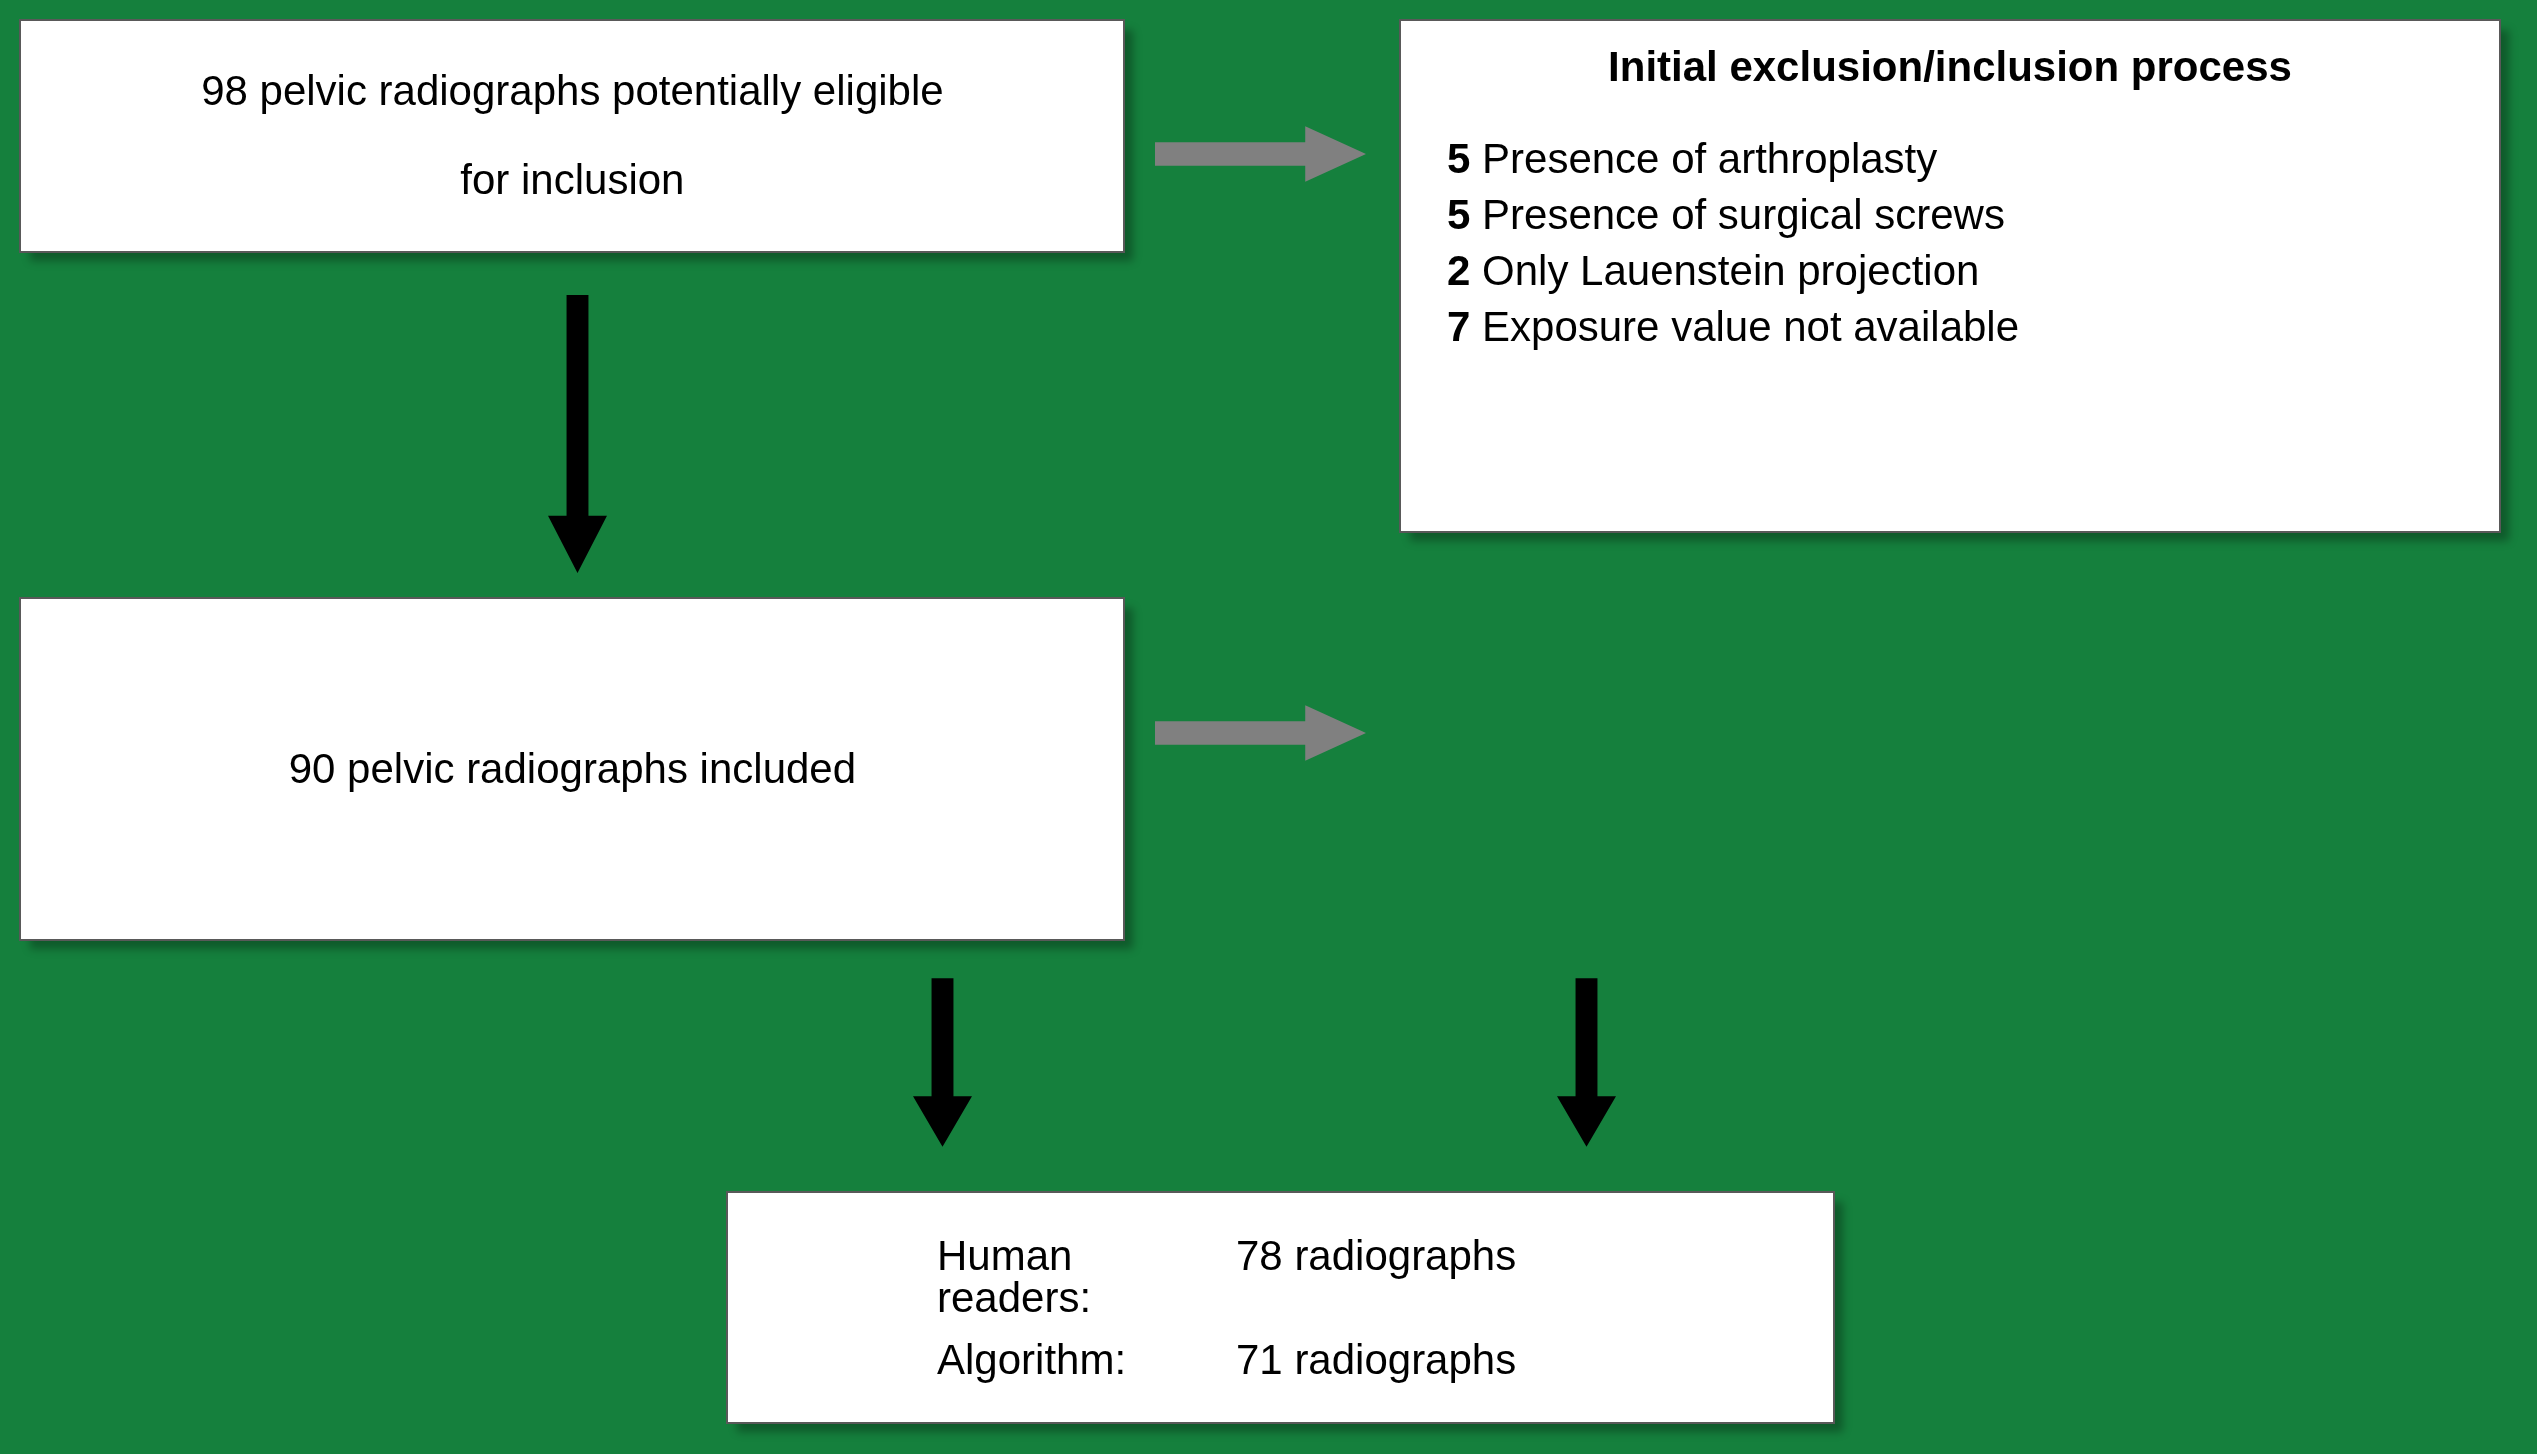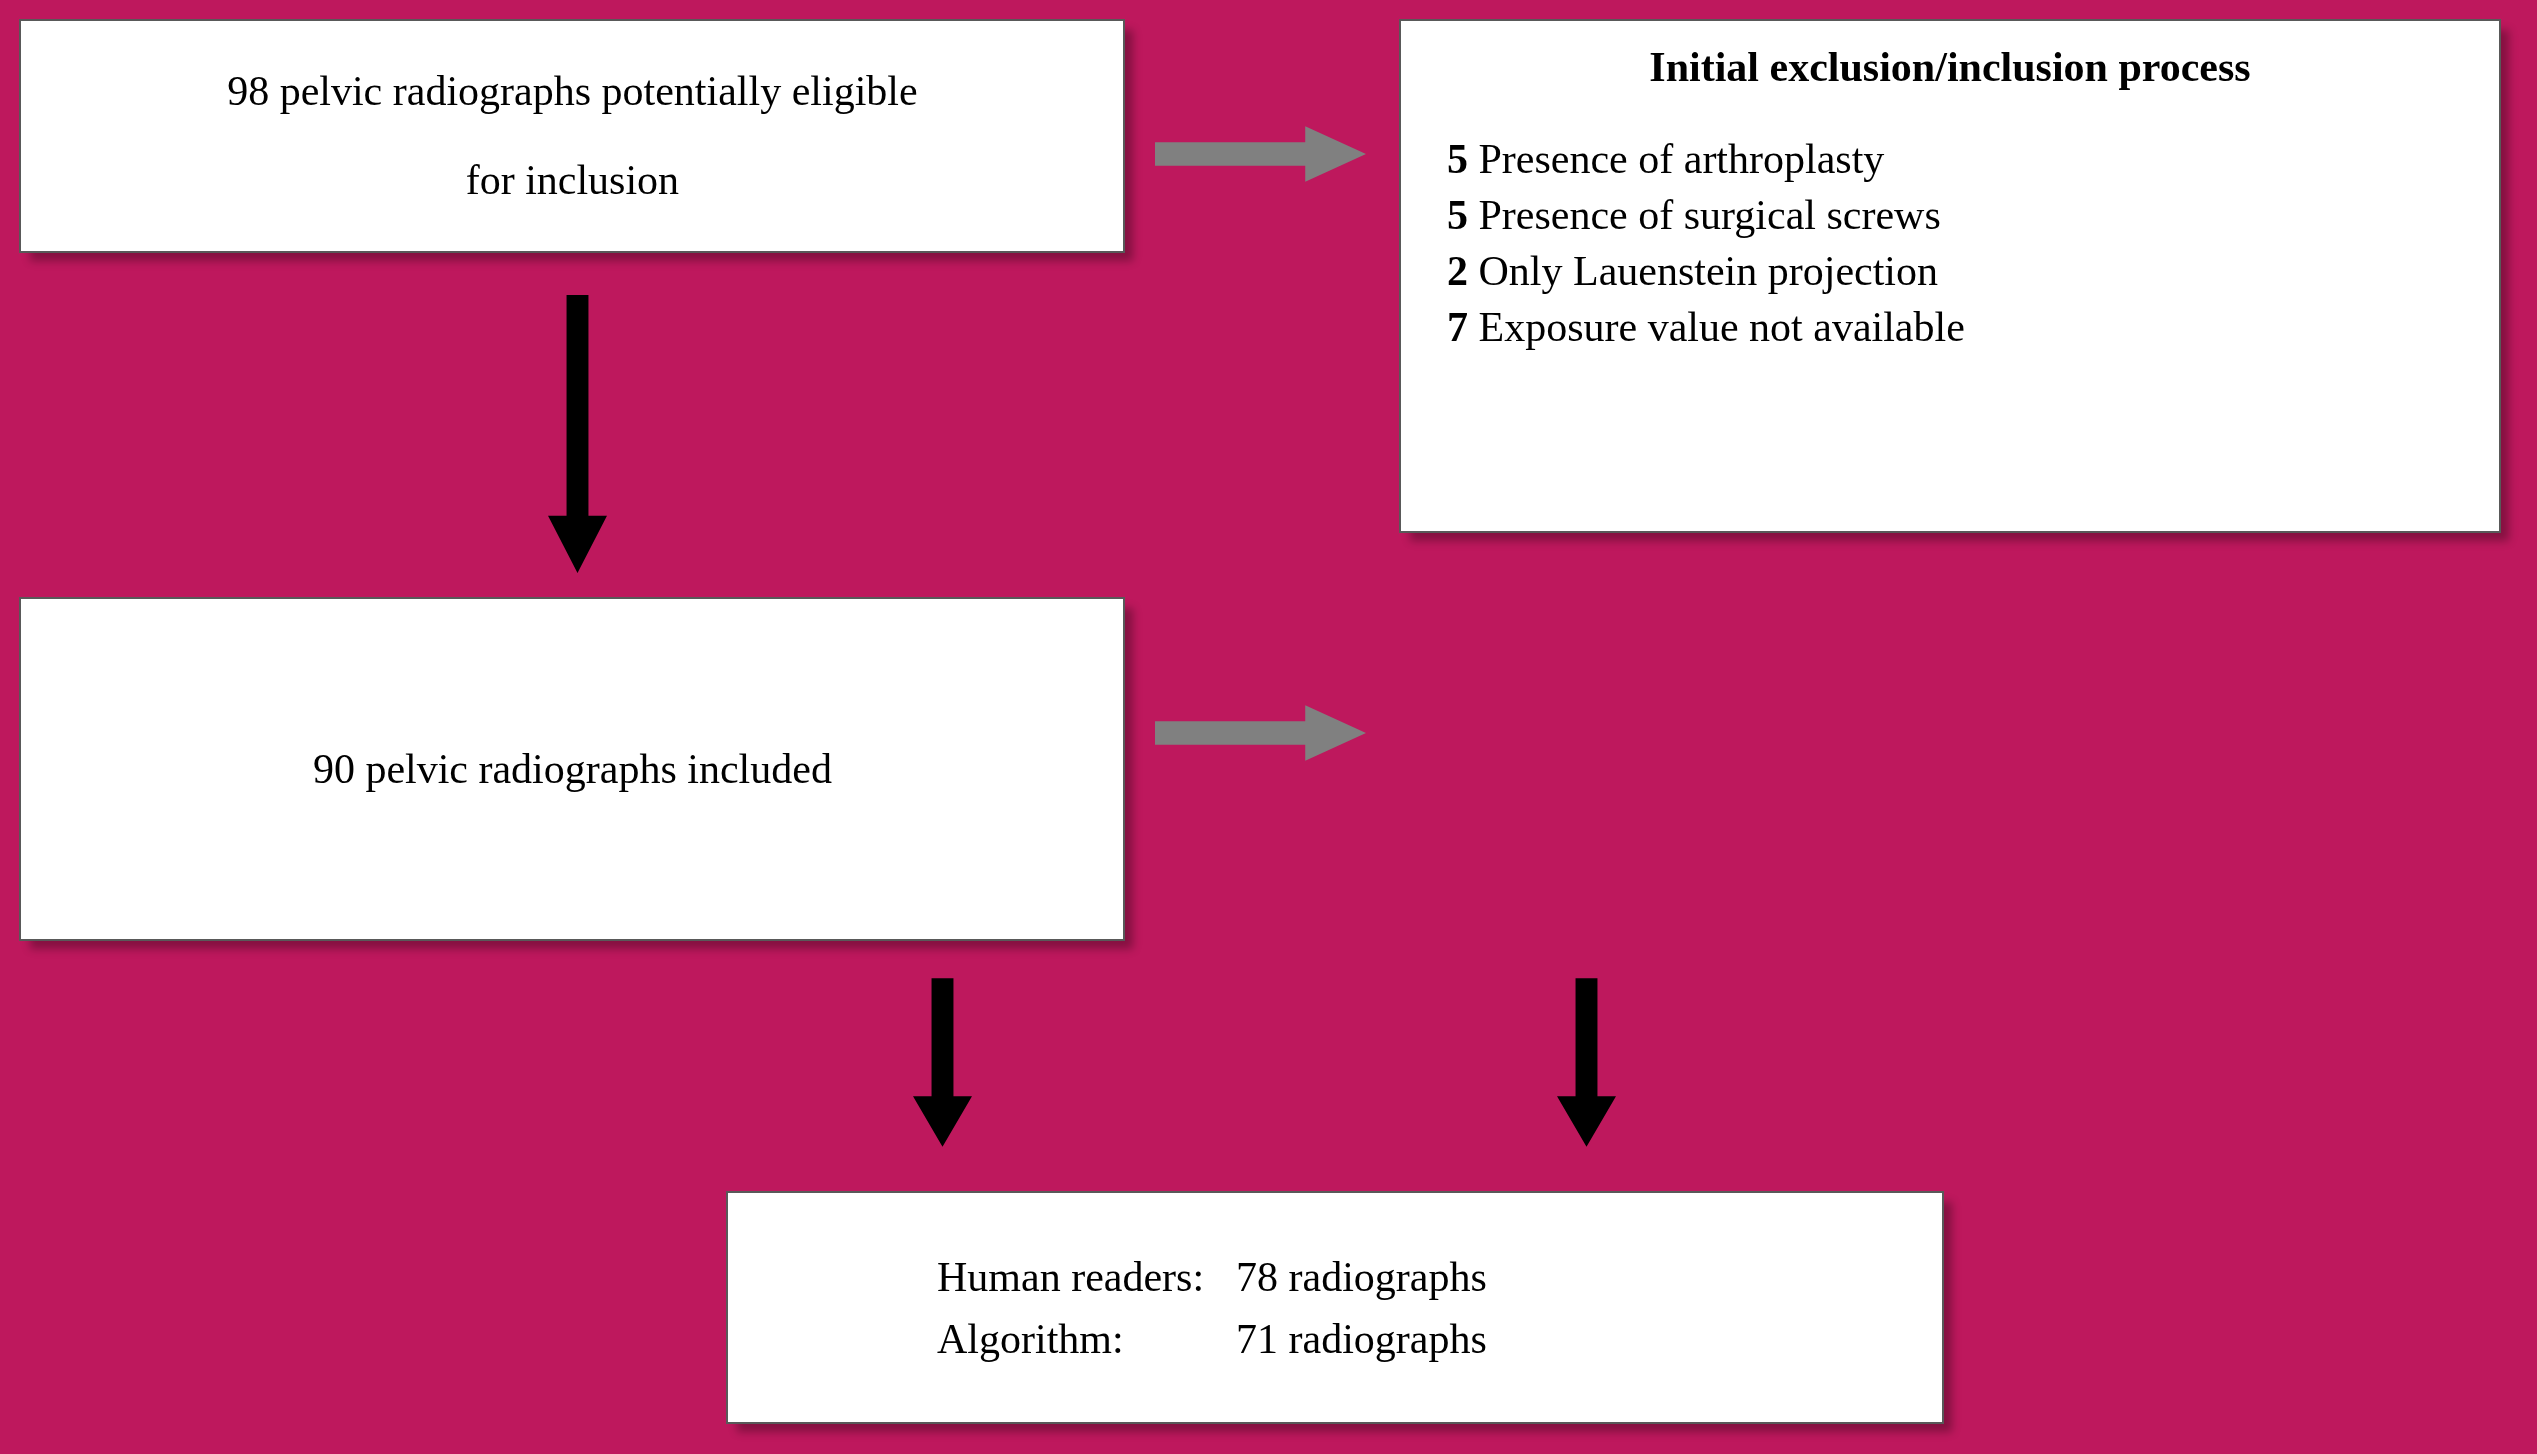--- a/index.html
+++ b/index.html
@@ -4,22 +4,22 @@
 <style>
   html, body {
     margin: 0;
     padding: 0;
     background: #ffffff;
   }
   #canvas {
     position: relative;
     width: 2538px;
     height: 1455px;
-    background: #be185d;
-    font-family: Liberation Serif, serif;
+    background: #15803d;
+    font-family: Liberation Sans, sans-serif;
     overflow: hidden;
   }
 
   
   .fc-box {
     position: absolute;
     box-sizing: border-box;
     background: #ffffff;
     border: 2.5px solid #595959;
     box-shadow: 9.3px 9.3px 8.4px -1.7px rgba(0,0,0,0.30);
@@ -100,21 +100,21 @@
     font-size: 42px;
     line-height: 1.0;
     color: #000000;
   }
   .algo-body .algo-line-2 { margin-top: 44px; }
 
   
   #box-results {
     left: 726px;
     top: 1191px;
-    width: 1218px;
+    width: 1109px;
     height: 233px;
     justify-content: center;
   }
   .result-row {
     display: flex;
     font-size: 42px;
     line-height: 1.0;
     color: #000000;
     padding-left: 209px;
   }

